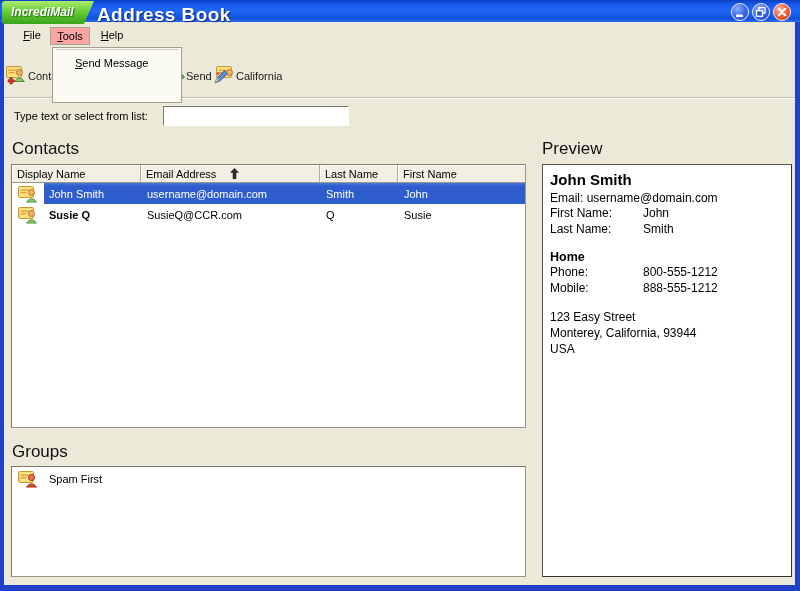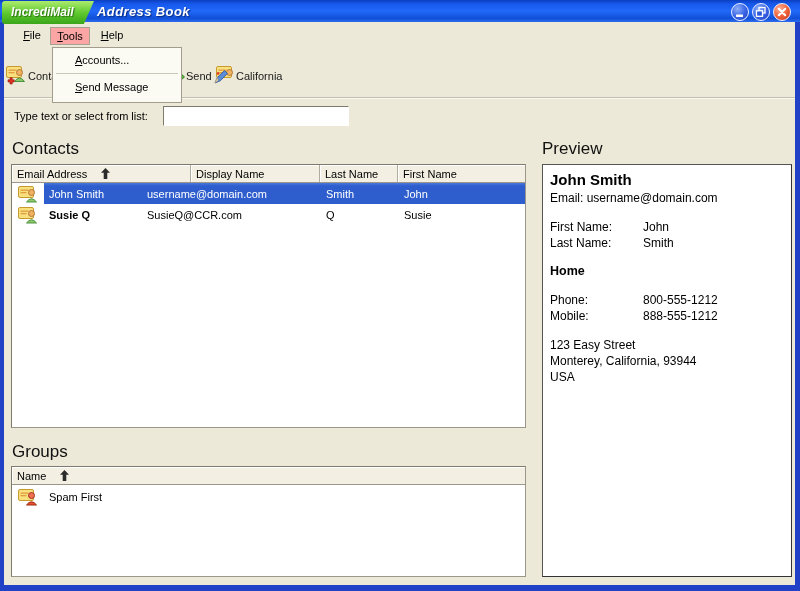--- a/index.html
+++ b/index.html
@@ -12,22 +12,22 @@
 
   
   .titlebar { position:absolute; left:-4px; top:0; width:800px; height:22px;
     background:linear-gradient(180deg,#0b3dc0 0%,#1659ec 18%,#2168f8 50%,#1150d8 84%,#2e6cf0 100%); }
   .logo-tab { position:absolute; left:2px; top:1px; width:92px; height:23px;
     background:linear-gradient(180deg,#aceb6e 0%,#5cc72c 55%,#3aa51a 100%);
     clip-path:polygon(0 0,100% 0,89% 100%,0 100%);
     border-radius:3px 0 0 3px; }
   .logo-tab span { display:block; line-height:22px; padding-left:9px;
     font-style:italic; font-weight:bold; font-size:12px; color:#fff; text-shadow:1px 1px 1px #2a7012; }
-  .win-title { position:absolute; left:97px; top:4px; font-size:13px; font-weight:bold; color:#fff;
-    text-shadow:1px 1px 1px #0a2a80; letter-spacing:.4px;font-style:italic; }
+  .win-title { position:absolute; left:97px; top:4px; font-size:19px; font-weight:bold; color:#fff;
+    text-shadow:1px 1px 1px #0a2a80; letter-spacing:.4px; }
   .win-buttons { position:absolute; right:9px; top:3px; display:flex; gap:3px; }
   .wbtn { width:18px; height:18px; border-radius:50%; border:1px solid #e9f0ff;
     display:flex; align-items:center; justify-content:center; cursor:default; }
   .wbtn.blue  { background:radial-gradient(circle at 35% 30%,#8fb0f8 0%,#3d68e8 48%,#1c3fc0 100%); }
   .wbtn.red   { background:radial-gradient(circle at 35% 30%,#ffb098 0%,#ef6038 52%,#c03418 100%); }
 
   
   .content { position:absolute; left:0; top:25px; width:791px; height:560px; background:#ece9d8; }
 
   
@@ -70,21 +70,21 @@
   .trow.selected .cells { background:linear-gradient(180deg,#4a77dd 0,#2e5ecd 3px); color:#fff; }
   .cell { padding:0 5px; white-space:nowrap; overflow:hidden; flex:none; }
 
   
   .preview-box { position:absolute; left:538px; top:139px; width:250px; height:413px;
     background:#fff; border:1px solid; border-color:#555 #333 #333 #555; padding:6px 7px; }
   .pv-name { font-size:15px; font-weight:bold; color:#000; }
   .pv-email { font-size:12px; margin-top:3px; }
   .pv-row { display:flex; font-size:12px; line-height:16px; }
   .pv-row .l { width:93px; flex:none; }
-  .pv-gap-lg { margin-top:14px; }
+  .pv-gap-lg { }
   .pv-sec { font-size:12.5px; font-weight:bold; margin-top:13px; }
   .pv-addr { font-size:12px; line-height:16px; margin-top:13px; }
 
   u { text-decoration:underline; }
   svg { display:block; }
 </style>
 </head>
 <body>
 
 <div id="window">
@@ -158,43 +158,42 @@
           <polygon points="3,19 5.2,13.6 12.5,6.5 15.5,9.5 8.4,16.7" fill="#5b8dd6" stroke="#2a4f9a" stroke-width="0.8"></polygon>
           <polygon points="3,19 5.2,13.6 6.3,16.2" fill="#f3d9a8" stroke="#b59a62" stroke-width="0.5"></polygon>
         </svg>
       </span>
       <span class="lbl">California</span>
     </div>
 
     <div class="etched"></div>
 
     <div class="dropdown">
-      <div class="menu-row"><u>A</u><span>ccounts...</span></div>
       <div class="menu-sep"></div>
       <div class="menu-row"><u>S</u><span>end Message</span></div>
     </div>
 
     <span class="filter-label">Type text or select from list:</span>
     <input class="filter-input" type="text" value="" style="">
 
     <div class="sec-h" style="left:8px;top:114px;">Contacts</div>
 
     <div class="listbox" style="left:7px;top:139px;width:515px;height:264px;">
       <div class="thead">
+        <div class="th" style="width:129px;">
+            <span>Display Name</span>
+          </div>
         <div class="th" style="width:179px;">
           <span>Email Address</span>
           <span class="sort">
             <svg width="9" height="11" viewBox="0 0 9 11">
                 <path d="M4.5 0 L9 4.8 H6.3 V11 H2.7 V4.8 H0 Z" fill="#2b2b2b"></path>
               </svg>
           </span>
         </div>
-        <div class="th" style="width:129px;">
-            <span>Display Name</span>
-          </div>
         <div class="th" style="width:78px;">
             <span>Last Name</span>
           </div>
         <div class="th" style="flex:1;border-right:none;">
             <span>First Name</span>
           </div>
       </div>
 
       <div class="trow selected">
         <span class="icon-cell">
@@ -262,30 +261,20 @@
       <div class="pv-addr">
         <div>123 Easy Street</div>
         <div>Monterey, California, 93944</div>
         <div>USA</div>
       </div>
     </div>
 
     <div class="sec-h" style="left:8px;top:417px;">Groups</div>
 
     <div class="listbox" style="left:7px;top:441px;width:515px;height:111px;">
-      <div class="thead">
-        <div class="th" style="flex:1;border-right:none;">
-          <span>Name</span>
-          <span class="sort">
-            <svg width="9" height="11" viewBox="0 0 9 11">
-                <path d="M4.5 0 L9 4.8 H6.3 V11 H2.7 V4.8 H0 Z" fill="#2b2b2b"></path>
-              </svg>
-          </span>
-        </div>
-      </div>
       <div class="trow" style="height:23px;">
         <span class="icon-cell">
           <svg width="22" height="18" viewBox="0 0 22 18">
             <rect x="1.5" y="1.5" width="15" height="11" rx="1.5" fill="#f9e07f" stroke="#c79a2e"></rect>
             <rect x="3.5" y="4.5" width="8" height="1.3" fill="#e09c40"></rect>
             <rect x="3.5" y="7" width="6" height="1.3" fill="#e09c40"></rect>
             <circle cx="14.5" cy="7.5" r="3" fill="#f07050" stroke="#a03020"></circle>
             <path d="M9.5 17 Q14.5 10.5 19.5 17 Z" fill="#e85030" stroke="#9c2810"></path>
           </svg>
         </span>

